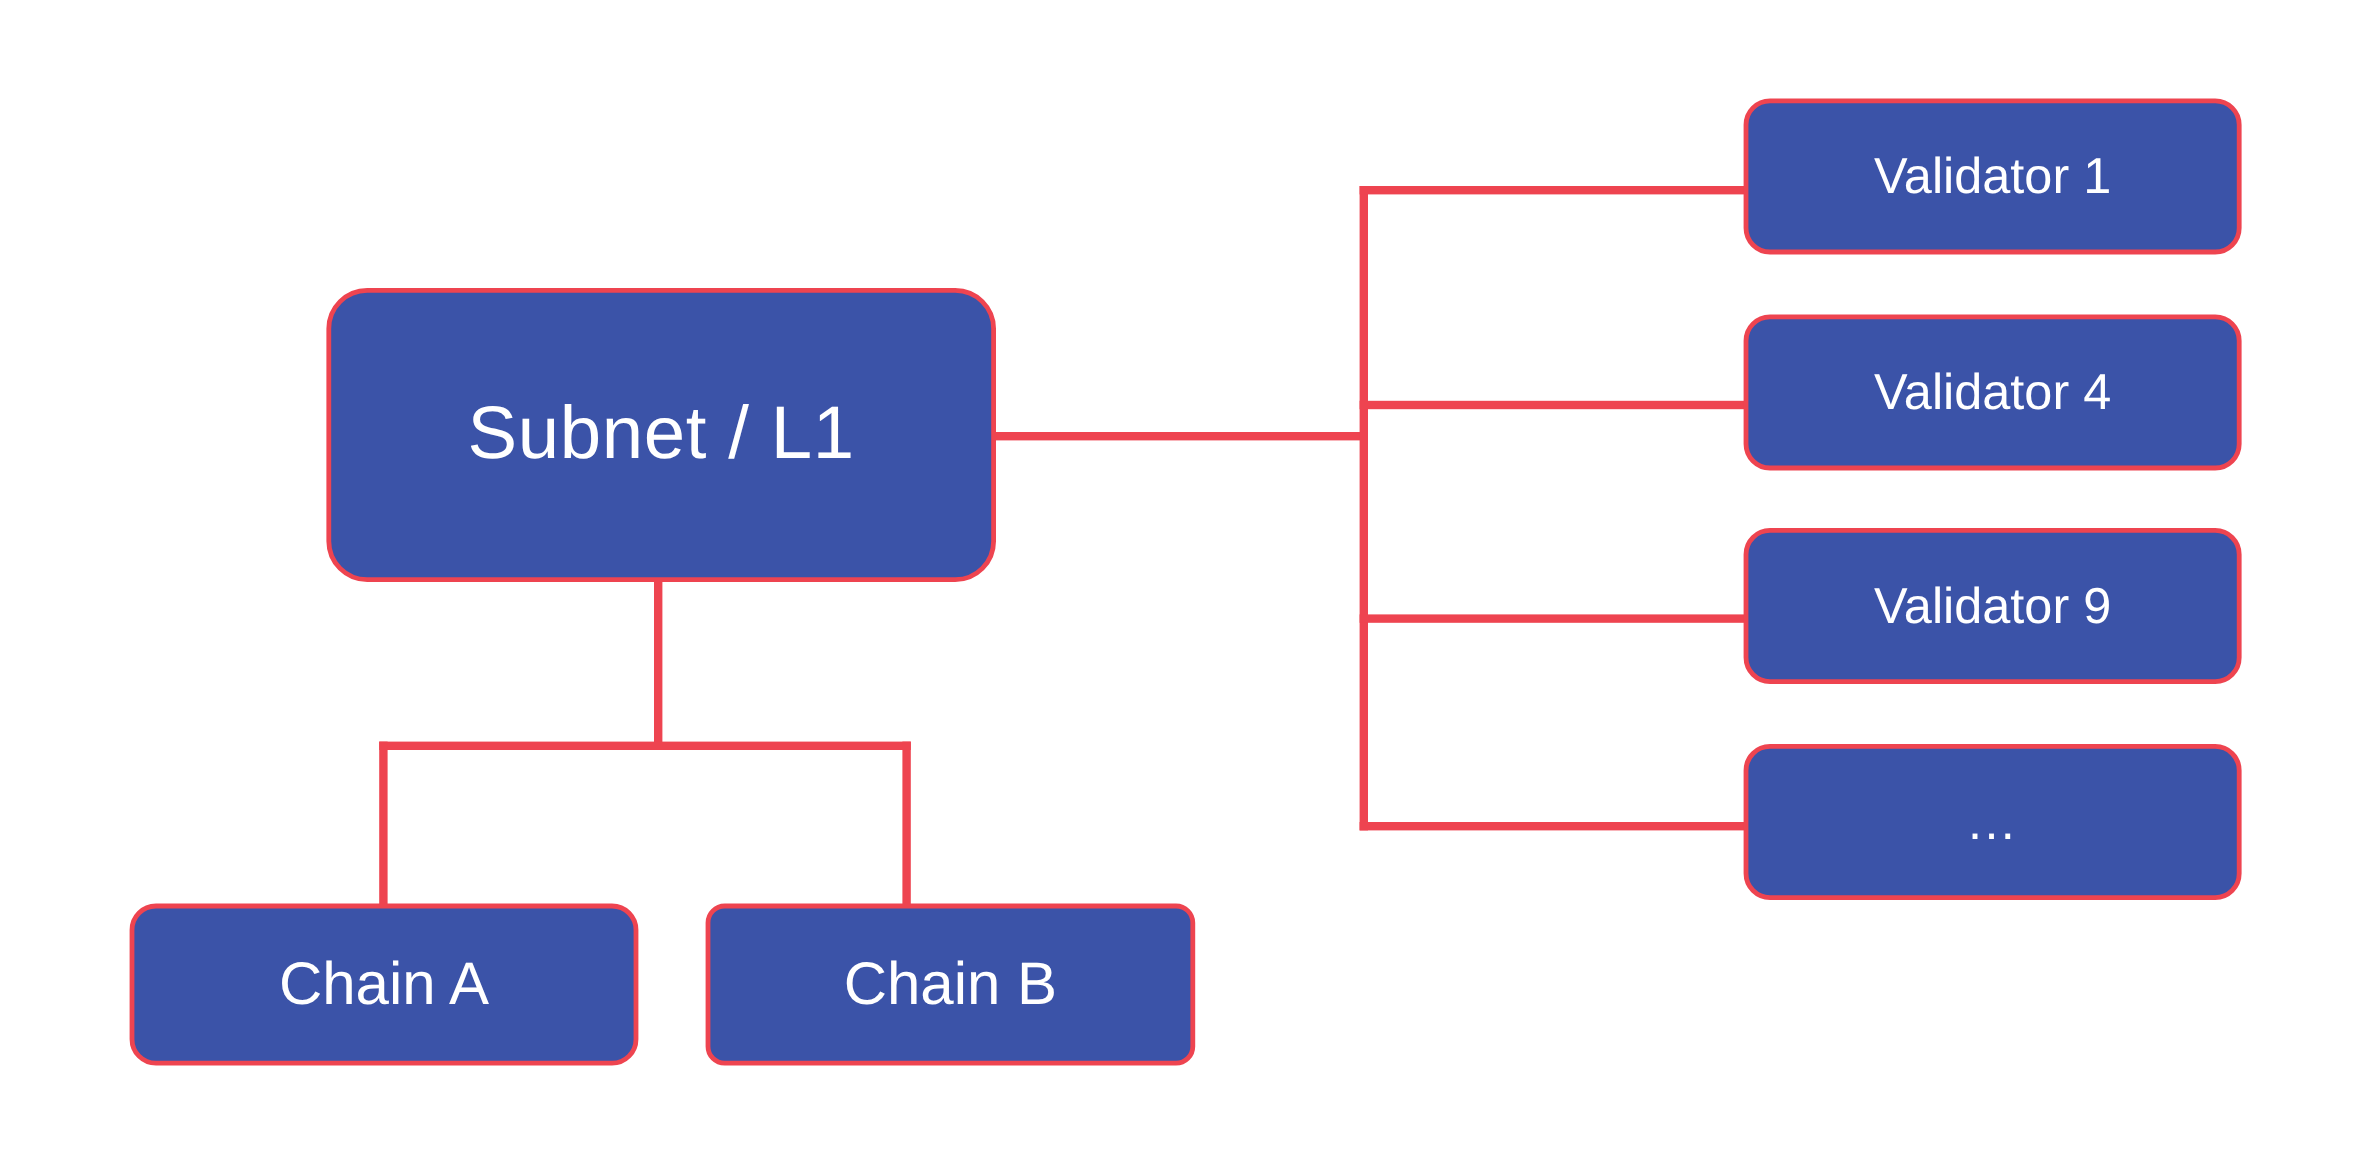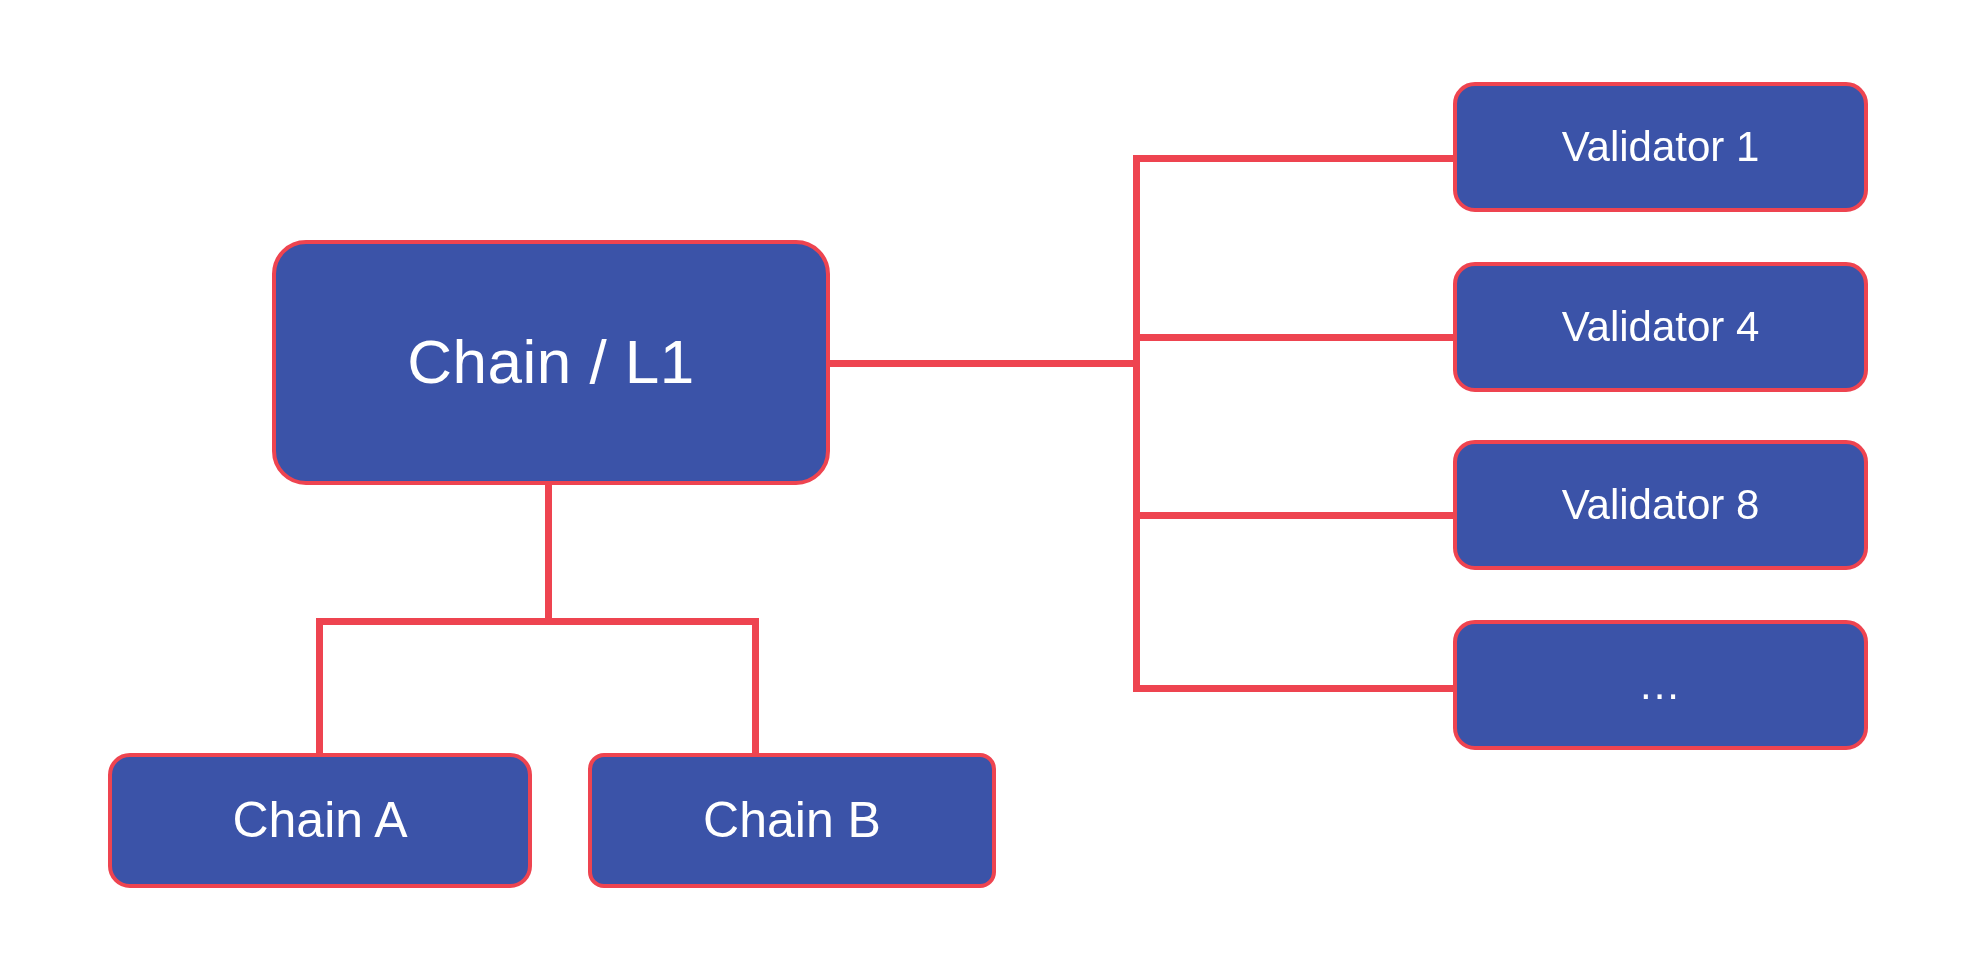--- a/index.html
+++ b/index.html
@@ -98,36 +98,36 @@
   <div class="edge edge-h stub-r2"></div>
   <div class="edge edge-h stub-r3"></div>
   <div class="edge edge-h stub-r4"></div>
 
   <div class="edge edge-v stem-down"></div>
   <div class="edge edge-h bar-bottom"></div>
   <div class="edge edge-v drop-a"></div>
   <div class="edge edge-v drop-b"></div>
 
   <div class="node node-root">
-    <span>Chain / L1</span>
+    <span>Subnet / L1</span>
   </div>
 
   <div class="node node-chain node-chain-a">
     <span>Chain A</span>
   </div>
   <div class="node node-chain node-chain-b">
     <span>Chain B</span>
   </div>
 
   <div class="node node-validator v1">
     <span>Validator 1</span>
   </div>
   <div class="node node-validator v2">
     <span>Validator 4</span>
   </div>
   <div class="node node-validator v3">
-    <span>Validator 8</span>
+    <span>Validator 9</span>
   </div>
   <div class="node node-validator v4">
     <span class="dots">...</span>
   </div>
 
 </div>
 
 </body></html>

